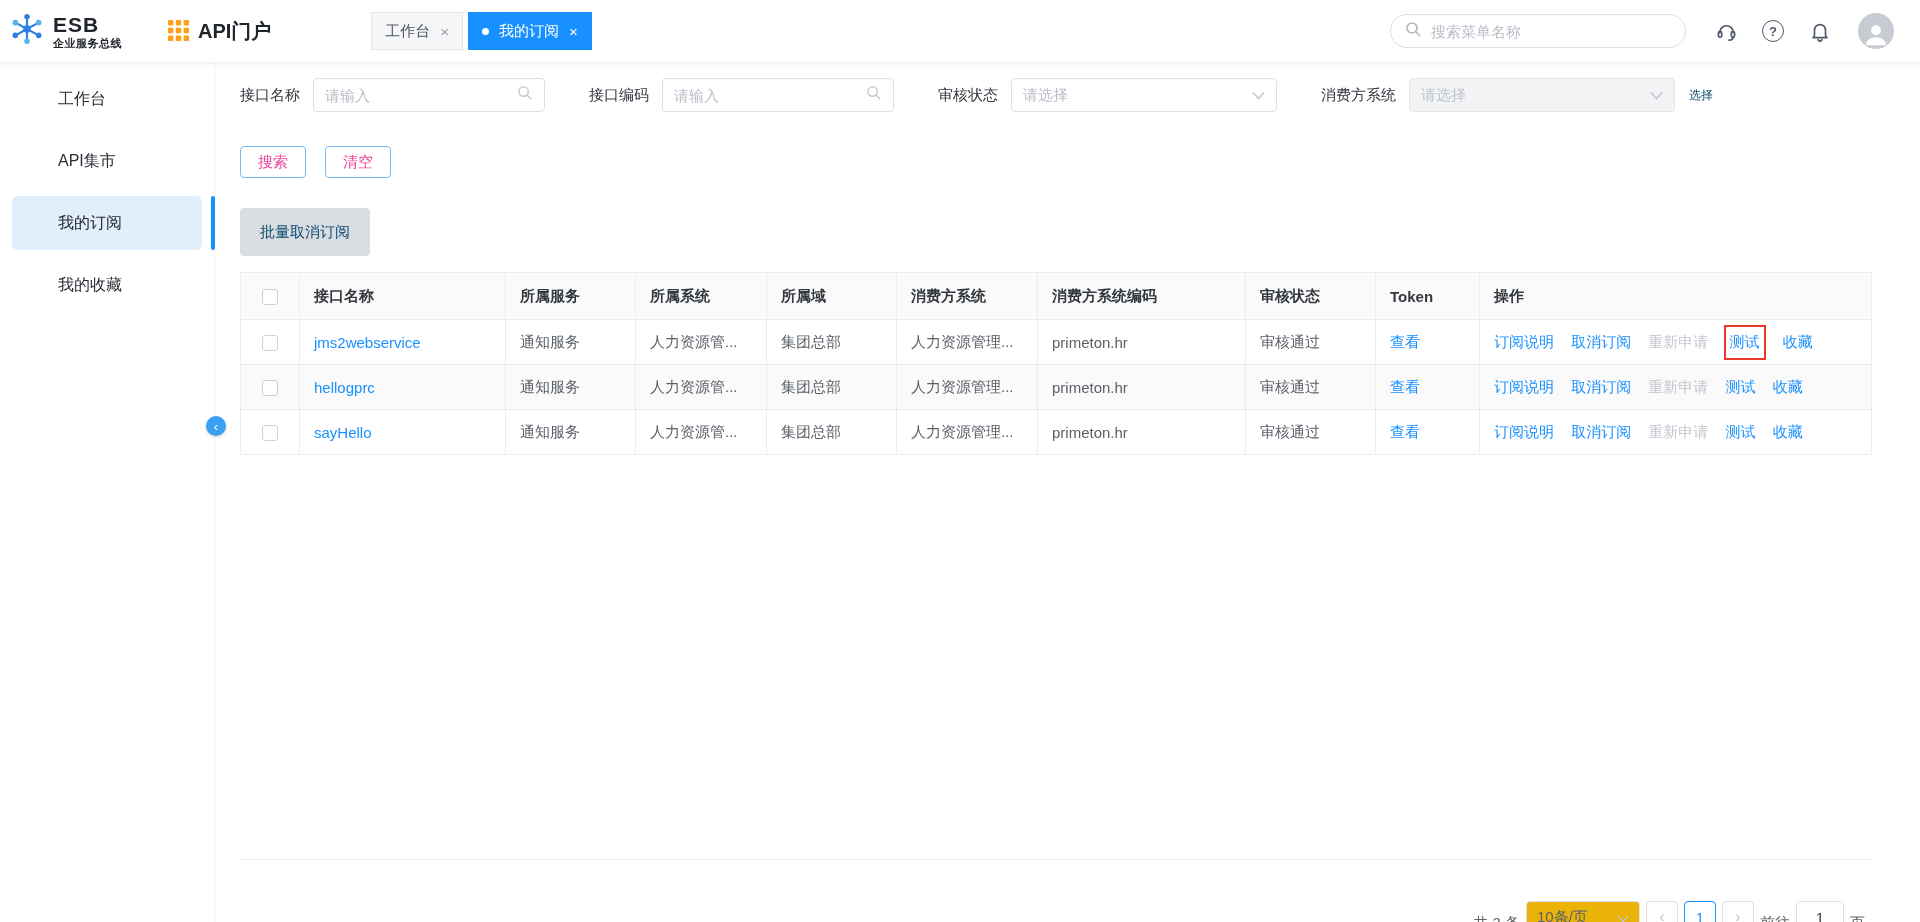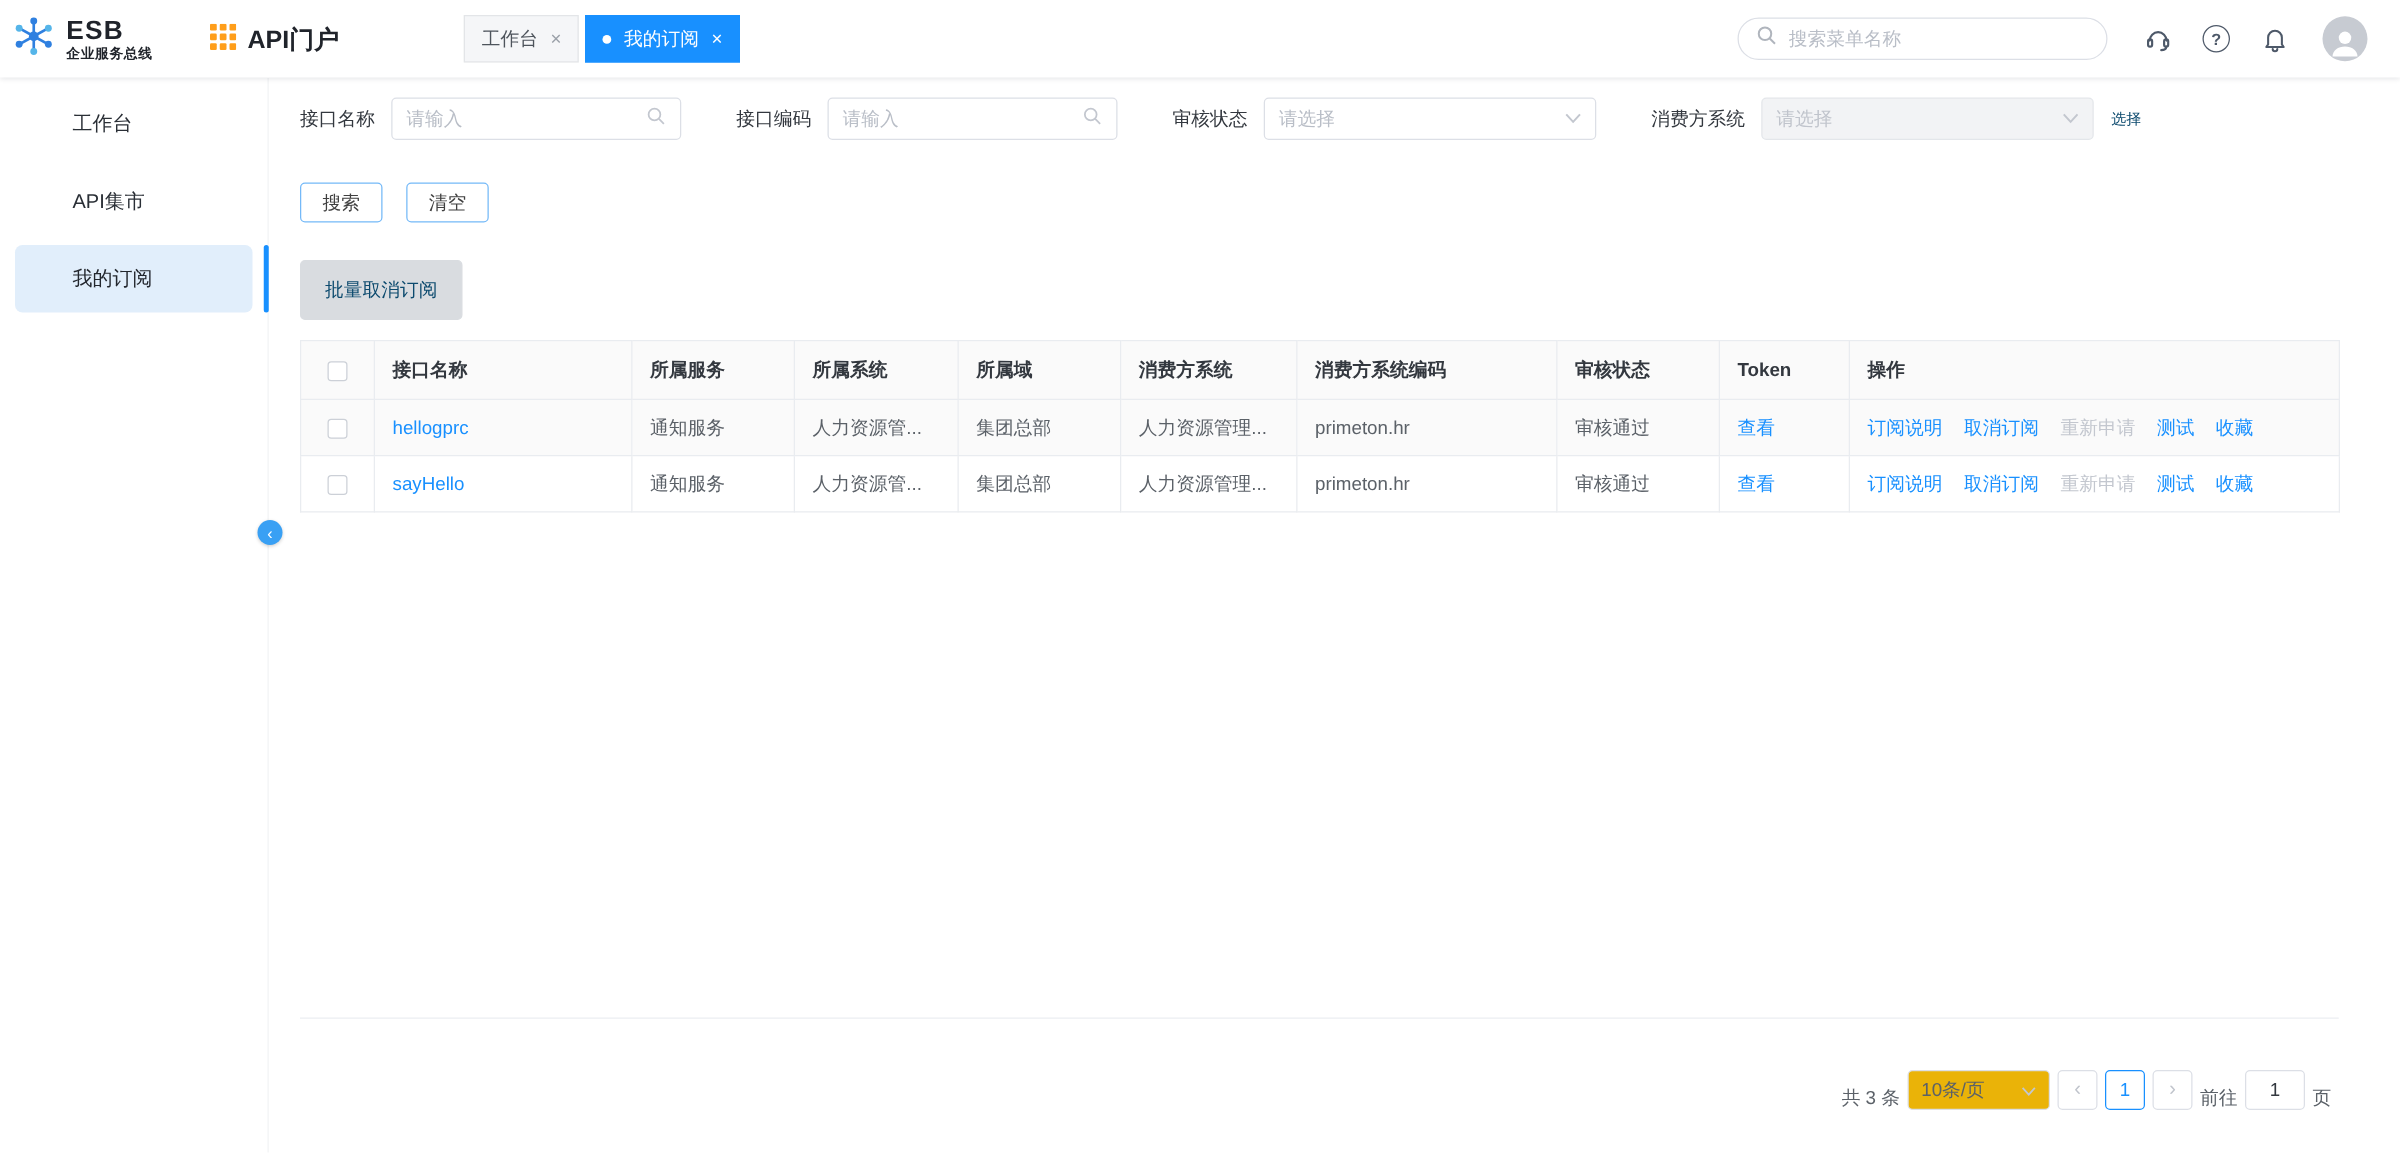--- a/index.html
+++ b/index.html
@@ -64,21 +64,21 @@
     font-family: inherit; background: transparent; min-width: 0; }
   .input-control input::placeholder { color: #b9bec7; }
   .select-control { width: 266px; justify-content: space-between; cursor: pointer; }
   .select-placeholder { font-size: 15px; color: #b9bec7; }
   .select-control.disabled { background: #f2f3f5; cursor: not-allowed; border-color: #e3e6ea; }
   .select-control.disabled .select-placeholder { color: #c0c4cc; }
   .inline-link { color: #0c4a6e; font-size: 12px; margin-left: 14px; cursor: pointer; text-decoration: none; white-space: nowrap; }
 
   .btn-row { margin-top: 34px; display: flex; gap: 19px; }
   .btn-outline { height: 32px; padding: 0 17px; background: #fff; border: 1px solid #74b9f8;
-    color: #404040; font-size: 15px; border-radius: 4px; cursor: pointer; font-family: inherit; }
+    color: #ec4899; font-size: 15px; border-radius: 4px; cursor: pointer; font-family: inherit; }
   .toolbar-row { margin-top: 30px; }
   .btn-disabled { height: 48px; padding: 0 19px; background: #d9dce0; border: 1px solid #d9dce0;
     color: #0c4a6e; font-size: 15px; border-radius: 4px; cursor: not-allowed; font-family: inherit; }
 
   
   .table-wrap { margin-top: 16px; }
   table { border-collapse: collapse; width: 1631px; table-layout: fixed; }
   th, td { border: 1px solid #e9ecf0; }
   th { background: #fafafa; height: 47px; font-size: 15px; font-weight: 700; color: #33383f;
     text-align: left; padding: 0 14px; }
@@ -205,20 +205,23 @@
 
 <aside class="sidebar">
   <div class="side-item">
     <span>工作台</span>
   </div>
   <div class="side-item">
     <span>API集市</span>
   </div>
   <div class="side-item active">
     <span>我的订阅</span>
+  </div>
+  <div class="side-item">
+    <span>我的收藏</span>
   </div>
   <div class="active-bar"></div>
 </aside>
 
 <div class="collapse-toggle">
   <span>‹</span>
 </div>
 
 <main class="main">
 
@@ -306,20 +309,38 @@
           <th>所属系统</th>
           <th>所属域</th>
           <th>消费方系统</th>
           <th>消费方系统编码</th>
           <th>审核状态</th>
           <th>Token</th>
           <th>操作</th>
         </tr>
       </thead>
       <tbody>
+        <tr>
+          <td class="checkbox-col"><span class="checkbox"></span></td>
+          <td><a class="link">jms2webservice</a></td>
+          <td>通知服务</td>
+          <td>人力资源管...</td>
+          <td>集团总部</td>
+          <td>人力资源管理...</td>
+          <td>primeton.hr</td>
+          <td>审核通过</td>
+          <td><a class="link">查看</a></td>
+          <td class="actions-cell">
+            <a class="link">订阅说明</a>
+            <a class="link">取消订阅</a>
+            <a class="link disabled">重新申请</a>
+            <a class="link red-box">测试</a>
+            <a class="link">收藏</a>
+          </td>
+        </tr>
         <tr class="striped">
           <td class="checkbox-col"><span class="checkbox"></span></td>
           <td><a class="link">hellogprc</a></td>
           <td>通知服务</td>
           <td>人力资源管...</td>
           <td>集团总部</td>
           <td>人力资源管理...</td>
           <td>primeton.hr</td>
           <td>审核通过</td>
           <td><a class="link">查看</a></td>

